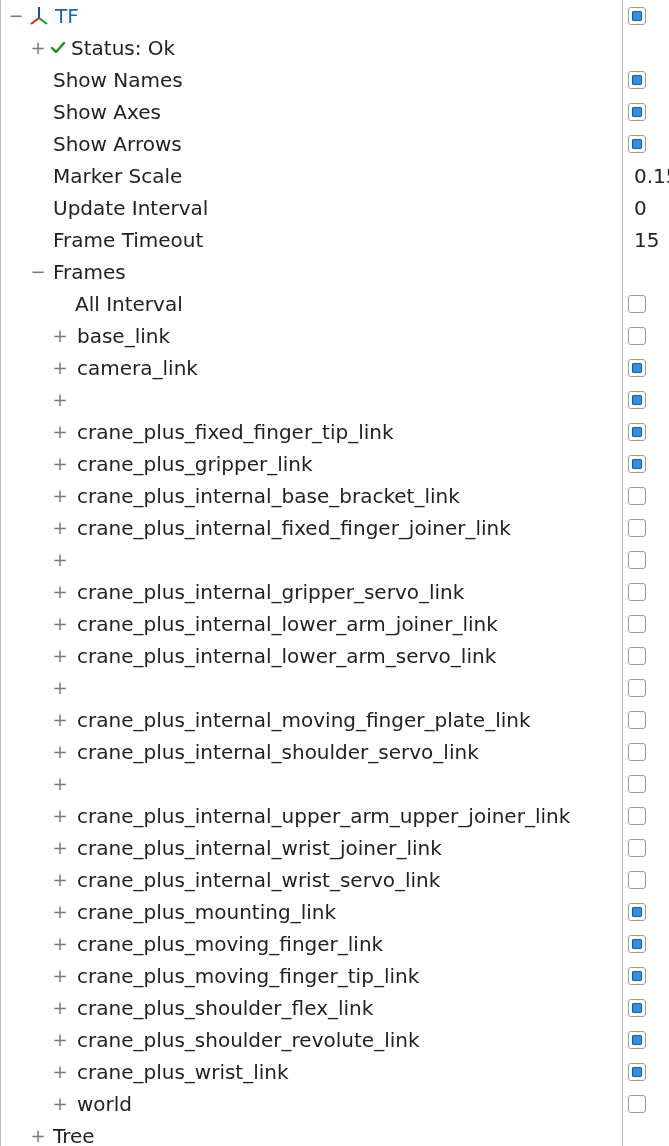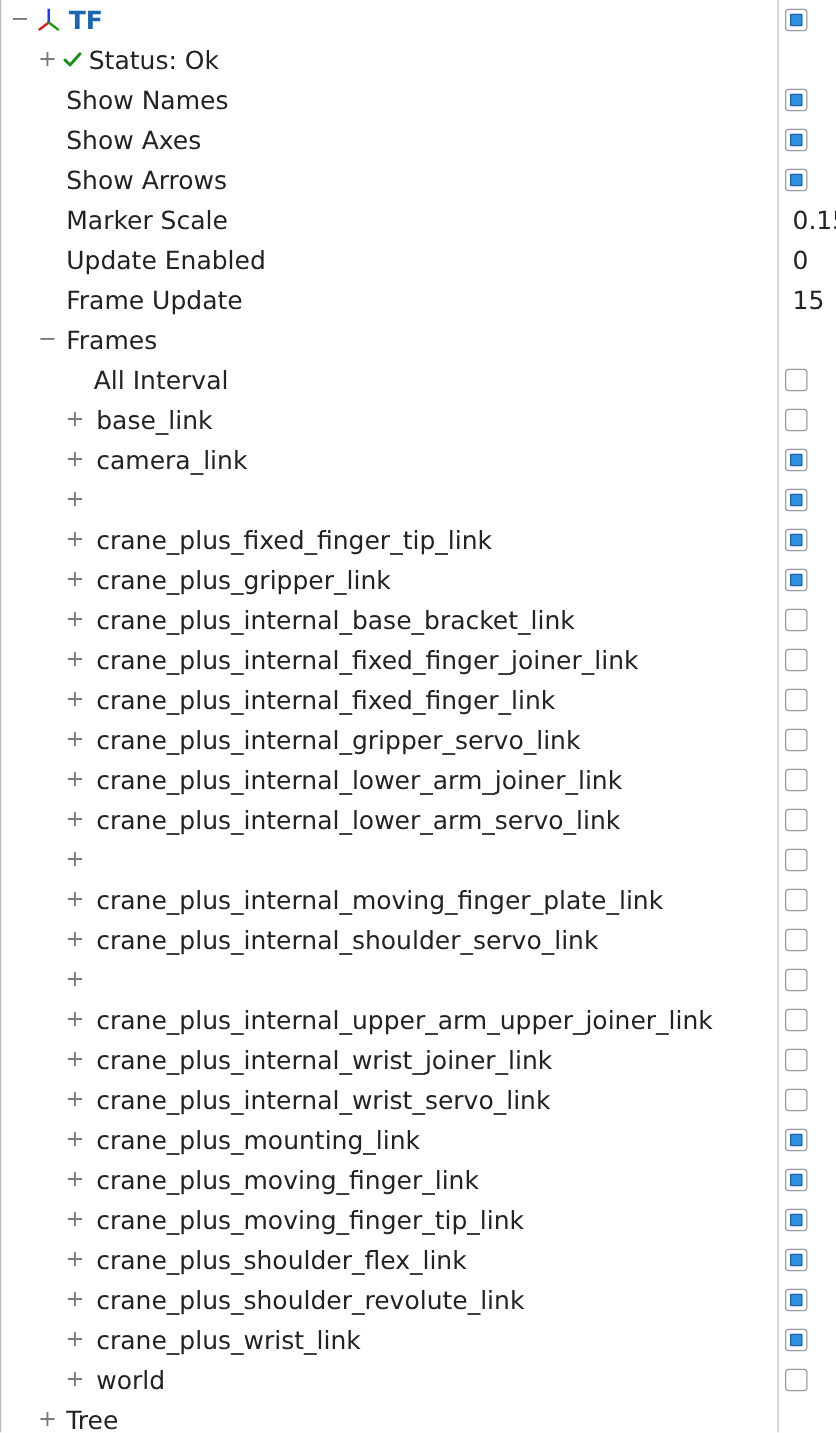--- a/index.html
+++ b/index.html
@@ -50,21 +50,21 @@
     color: #7a7a7a;
     font-size: 18px;
     line-height: 1;
     cursor: pointer;
     user-select: none;
     font-family: "DejaVu Sans", Arial, sans-serif;
   }
   .spacer { display:inline-block; }
   .label { white-space: nowrap; }
   .tf-icon { display:inline-flex; align-items:center; margin-right:6px; }
-  .tf-title { font-weight: 700; color: #1a66b0; }
+  .tf-title { font-weight: 400; color: #1a66b0; }
   .check-icon {
     display:inline-flex; align-items:center; justify-content:center;
     color:#1a8f1a; margin-right: 4px; width:18px;
   }
   .cb {
     width:18px; height:18px;
     border:1px solid #9a9a9a;
     border-radius:3px;
     background:#fff;
     position:relative;
@@ -174,34 +174,34 @@
           <span class="valtext">0.15</span>
         </div>
   </div>
       <div class="row">
     <div class="left">
           <span class="spacer" style="width:6px"></span>
           <span class="expander"></span>
           <span class="spacer" style="width:4px"></span>
           <span class="expander"></span>
           <span class="spacer" style="width:6px"></span>
-          <span class="label">Update Enabled</span>
+          <span class="label">Update Interval</span>
         </div>
     <div class="right">
           <span class="valtext">0</span>
         </div>
   </div>
       <div class="row">
     <div class="left">
           <span class="spacer" style="width:6px"></span>
           <span class="expander"></span>
           <span class="spacer" style="width:4px"></span>
           <span class="expander"></span>
           <span class="spacer" style="width:6px"></span>
-          <span class="label">Frame Update</span>
+          <span class="label">Frame Timeout</span>
         </div>
     <div class="right">
           <span class="valtext">15</span>
         </div>
   </div>
       <div class="row">
     <div class="left">
           <span class="spacer" style="width:6px"></span>
           <span class="expander"></span>
           <span class="spacer" style="width:4px"></span>
@@ -332,21 +332,20 @@
   </div>
       <div class="row">
     <div class="left">
           <span class="spacer" style="width:6px"></span>
           <span class="expander"></span>
           <span class="spacer" style="width:4px"></span>
           <span class="expander"></span>
           <span class="spacer" style="width:4px"></span>
           <span class="expander">+</span>
           <span class="spacer" style="width:8px"></span>
-          <span class="label">crane_plus_internal_fixed_finger_link</span>
         </div>
     <div class="right">
           <span class="cb"></span>
         </div>
   </div>
       <div class="row">
     <div class="left">
           <span class="spacer" style="width:6px"></span>
           <span class="expander"></span>
           <span class="spacer" style="width:4px"></span>

